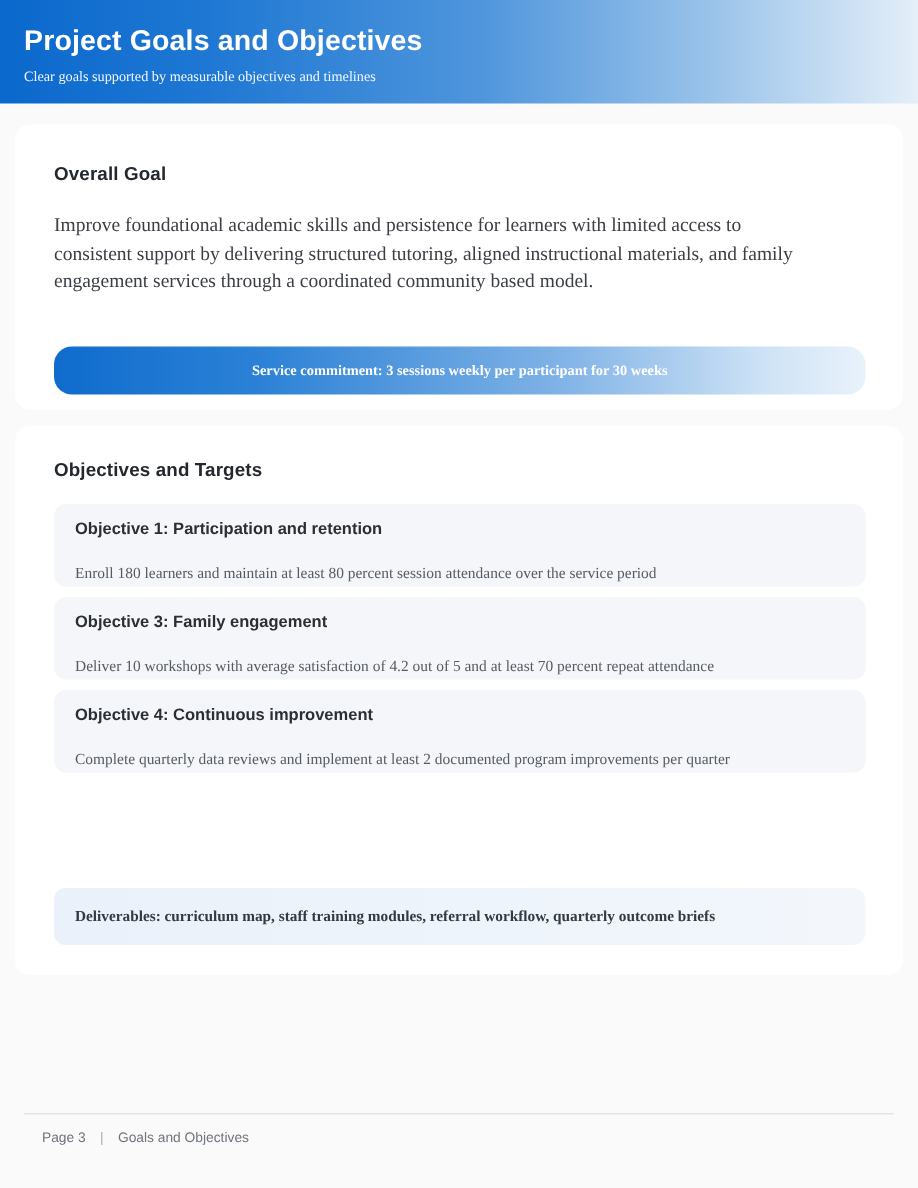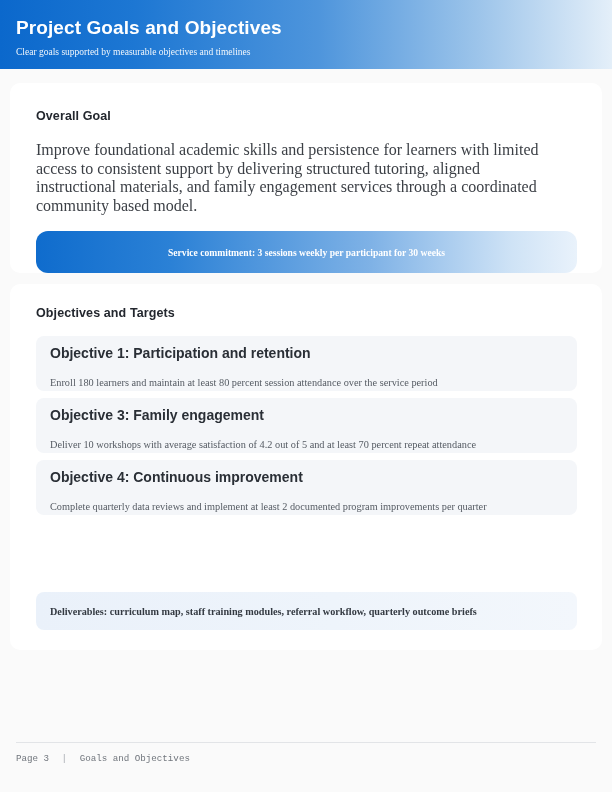--- a/index.html
+++ b/index.html
@@ -68,34 +68,34 @@
     font-family: "Liberation Sans", sans-serif;
     font-size: 12.5px;
     font-weight: bold;
     color: #23272e;
     margin: 0 0 0 0;
     letter-spacing: 0.1px;
   }
 
   .goal-body {
     font-family: "Liberation Serif", serif;
-    font-size: 16px;
+    font-size: 13px;
     line-height: 18.6px;
     color: #3b3f45;
     margin: 18px 15px 0 0;
     max-width: 512px;
   }
 
   
   .commitment-pill {
     position: absolute;
     left: 36px;
     top: 231px;
     width: 541px;
-    height: 42px;
+    height: 32px;
     border-radius: 12px;
     background: linear-gradient(90deg, #0f6ccd 0%, #2b81d6 25%, #7fb2e6 62%, #cfe3f6 88%, #e9f2fb 100%);
     display: flex;
     align-items: center;
     justify-content: center;
   }
   .commitment-text {
     font-family: "Liberation Serif", serif;
     font-size: 9.6px;
     font-weight: bold;
@@ -115,21 +115,21 @@
     background: #f4f6f9;
     border-radius: 8px;
     padding: 10px 14px 11px 14px;
     margin-bottom: 7px;
     box-sizing: border-box;
     height: 55px;
     overflow: visible;
   }
   .objective-title {
     font-family: "Liberation Sans", sans-serif;
-    font-size: 14px;
+    font-size: 11px;
     font-weight: bold;
     color: #2a2f36;
     line-height: 15px;
     white-space: nowrap;
   }
   .objective-desc {
     font-family: "Liberation Serif", serif;
     font-size: 10.3px;
     color: #555b63;
     line-height: 15px;
@@ -163,23 +163,23 @@
   .footer-rule {
     position: absolute;
     left: 16px;
     top: 742px;
     width: 580px;
     height: 1px;
     background: #e2e4e7;
   }
   .footer-text {
     position: absolute;
-    left: 16px;
+    left: 28px;
     top: 753px;
-    font-family: Liberation Mono, monospace;
+    font-family: Liberation Sans, sans-serif;
     font-size: 9.2px;
     color: #70757c;
     white-space: nowrap;
     text-align: right;
   }
   .footer-sep {
     padding: 0 7px;
     color: #a8acb2;
   }
 </style>

